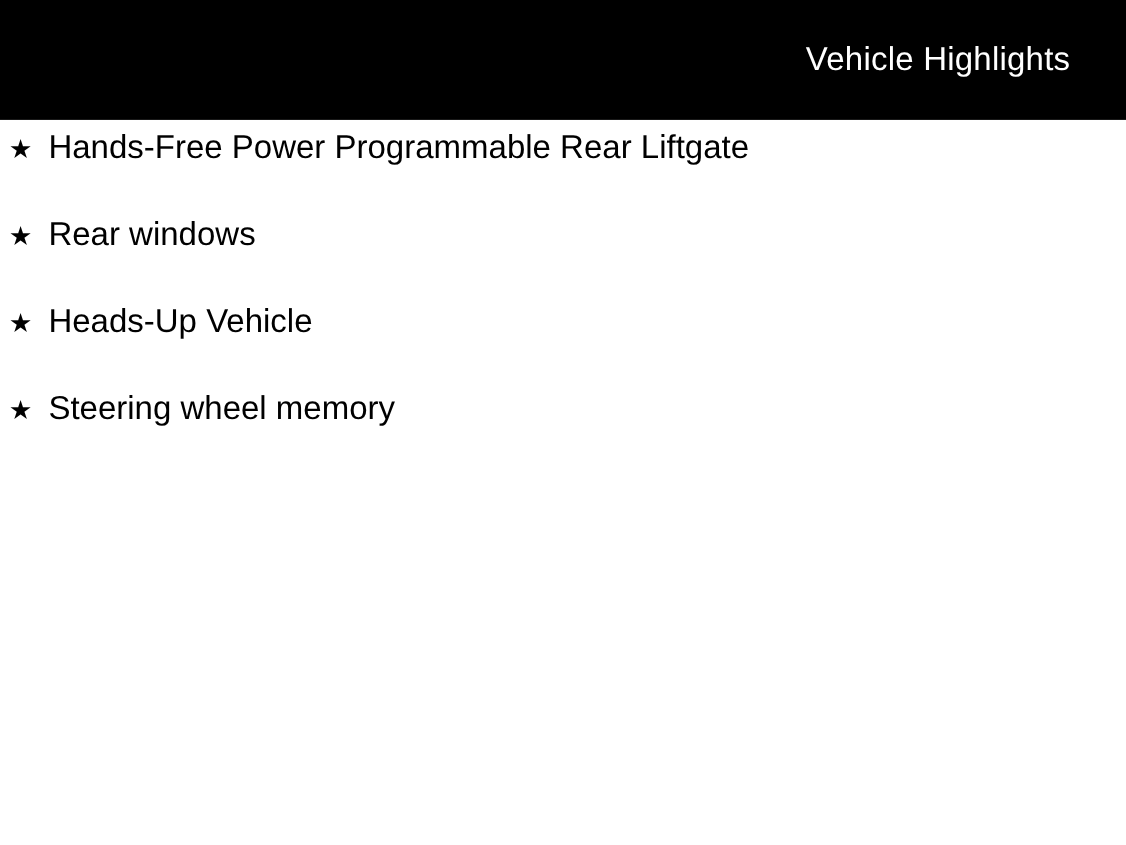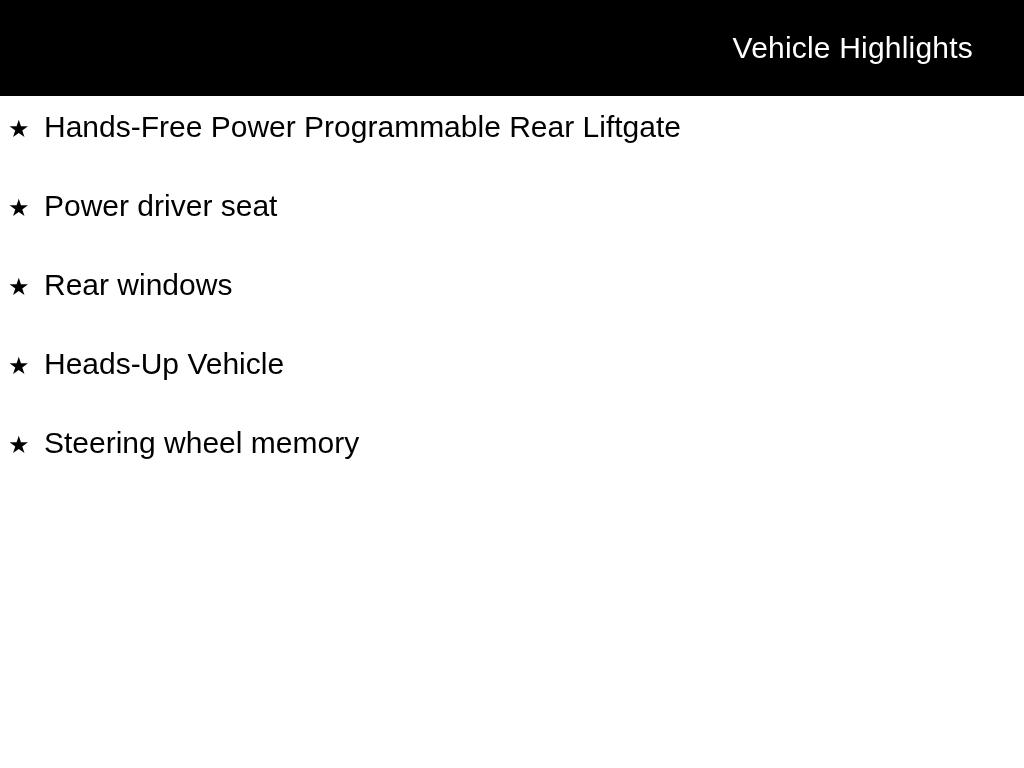--- a/index.html
+++ b/index.html
@@ -6,21 +6,21 @@
     margin: 0;
     padding: 0;
     width: 1024px;
     height: 768px;
     background: #ffffff;
     overflow: hidden;
     font-family: "Liberation Sans", "DejaVu Sans", sans-serif;
   }
   .header-banner {
     width: 100%;
-    height: 96px;
+    height: 109px;
     background: #000000;
     display: flex;
     align-items: center;
     justify-content: flex-end;
     box-sizing: border-box;
     padding-right: 51px;
   }
   .page-title {
     color: #ffffff;
     font-size: 30px;
@@ -28,21 +28,21 @@
     letter-spacing: 0.2px;
     white-space: nowrap;
   }
   .highlights-list {
     list-style: none;
     margin: 0;
     padding: 4px 0 0 8px;
   }
   .highlights-list li {
     height: 79px;
-    line-height: 54px;
+    line-height: 44px;
     white-space: nowrap;
     color: #000000;
   }
   .star {
     display: inline-block;
     width: 36px;
     font-size: 24px;
     font-family: "DejaVu Sans", sans-serif;
     color: #000000;
   }
@@ -58,23 +58,20 @@
 
   <div class="header-banner">
     <span class="page-title">Vehicle Highlights</span>
   </div>
 
   <ul class="highlights-list">
     <li>
       <span class="star">★</span><span class="label">Hands-Free Power Programmable Rear Liftgate</span>
     </li>
     <li>
-      <span class="star">★</span><span class="label">Power driver seat</span>
-    </li>
-    <li>
       <span class="star">★</span><span class="label">Rear windows</span>
     </li>
     <li>
       <span class="star">★</span><span class="label">Heads-Up Vehicle</span>
     </li>
     <li>
       <span class="star">★</span><span class="label">Steering wheel memory</span>
     </li>
   </ul>
 

